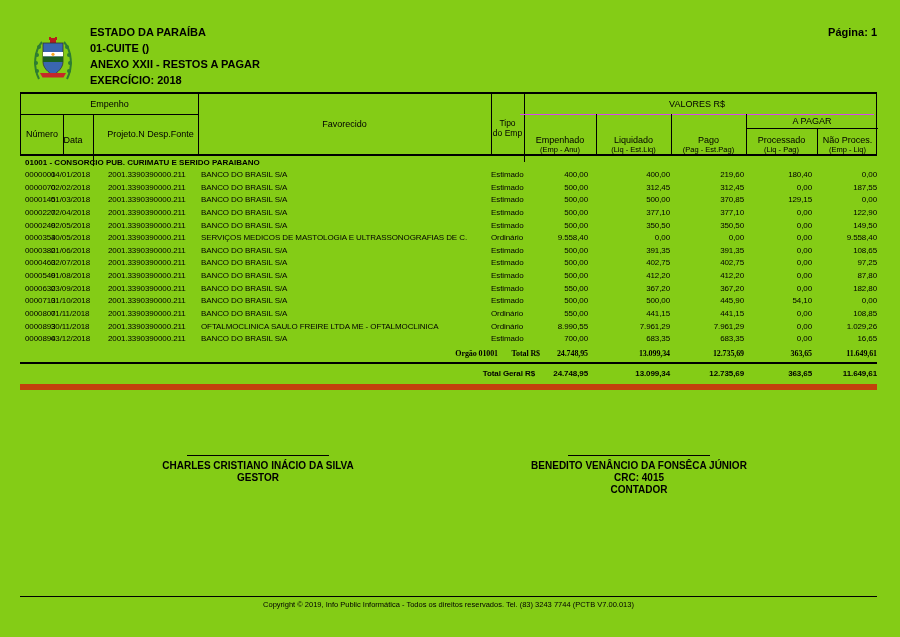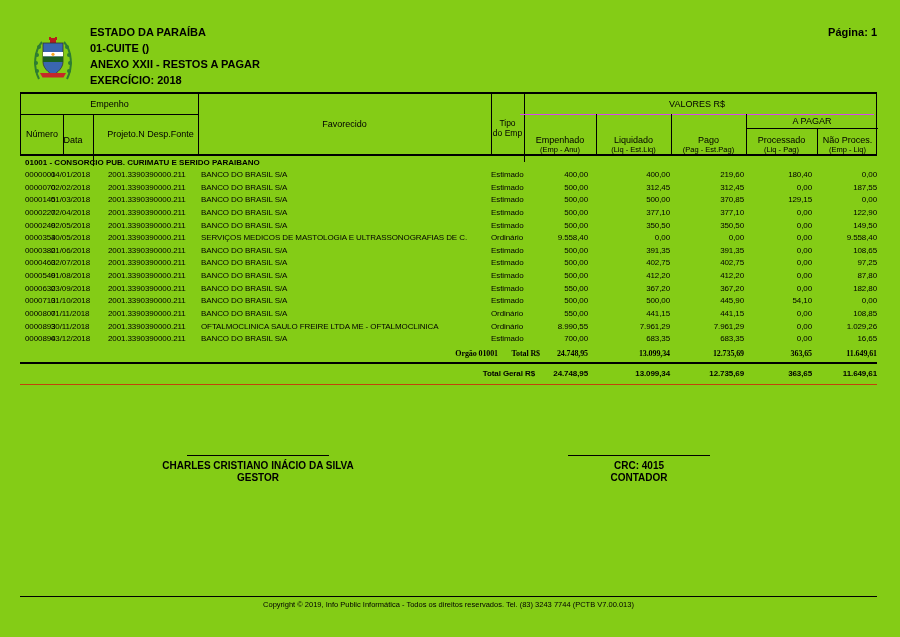--- a/index.html
+++ b/index.html
@@ -46,21 +46,21 @@
   .c-emp  { left:490px; width:78px; }
   .c-liq  { left:570px; width:80px; }
   .c-pag  { left:645px; width:79px; }
   .c-proc { left:722px; width:70px; }
   .c-nao  { left:780px; width:77px; }
 
   .orgao-row { position:relative; height:16px; border-bottom:2px solid #000; font-weight:bold; }
   .orgao-row .c { line-height:15px;font-family:Liberation Serif, serif; }
   .c-orgao-label { left:358px; width:120px; text-align:right; }
   .c-total-label { left:440px; width:80px;  text-align:right; }
-  .total-geral-row { position:relative; height:20px; border-bottom:1px solid #c2410c; font-weight:bold; }
+  .total-geral-row { position:relative; height:20px; border-bottom:6px solid #c2410c; font-weight:bold; }
   .total-geral-row .c { line-height:20px; }
   .c-tgeral-label { left:400px; width:115px; text-align:right; }
 
   
   .sig { position:absolute; top:455px; text-align:center; font-size:10px; font-weight:bold; line-height:12px; }
   .sig-left  { left:158px; width:200px; }
   .sig-right { left:529px; width:220px; }
   .sig-line { width:142px; border-top:1px solid #000; margin:0 auto 4px auto; height:0; }
 
   
@@ -327,19 +327,20 @@
     </div>
   </div>
 
   <div class="sig sig-left">
     <div class="sig-line"></div>
     <div>CHARLES CRISTIANO INÁCIO DA SILVA</div>
     <div>GESTOR</div>
   </div>
   <div class="sig sig-right">
     <div class="sig-line"></div>
+    <div>BENEDITO VENÂNCIO DA FONSÊCA JÚNIOR</div>
     <div>CRC: 4015</div>
     <div>CONTADOR</div>
   </div>
 
   <div class="footer-rule"></div>
   <div class="footer-text">Copyright © 2019, Info Public Informática - Todos os direitos reservados. Tel. (83) 3243 7744 (PCTB V7.00.013)</div>
 </div>
 
 </body></html>

